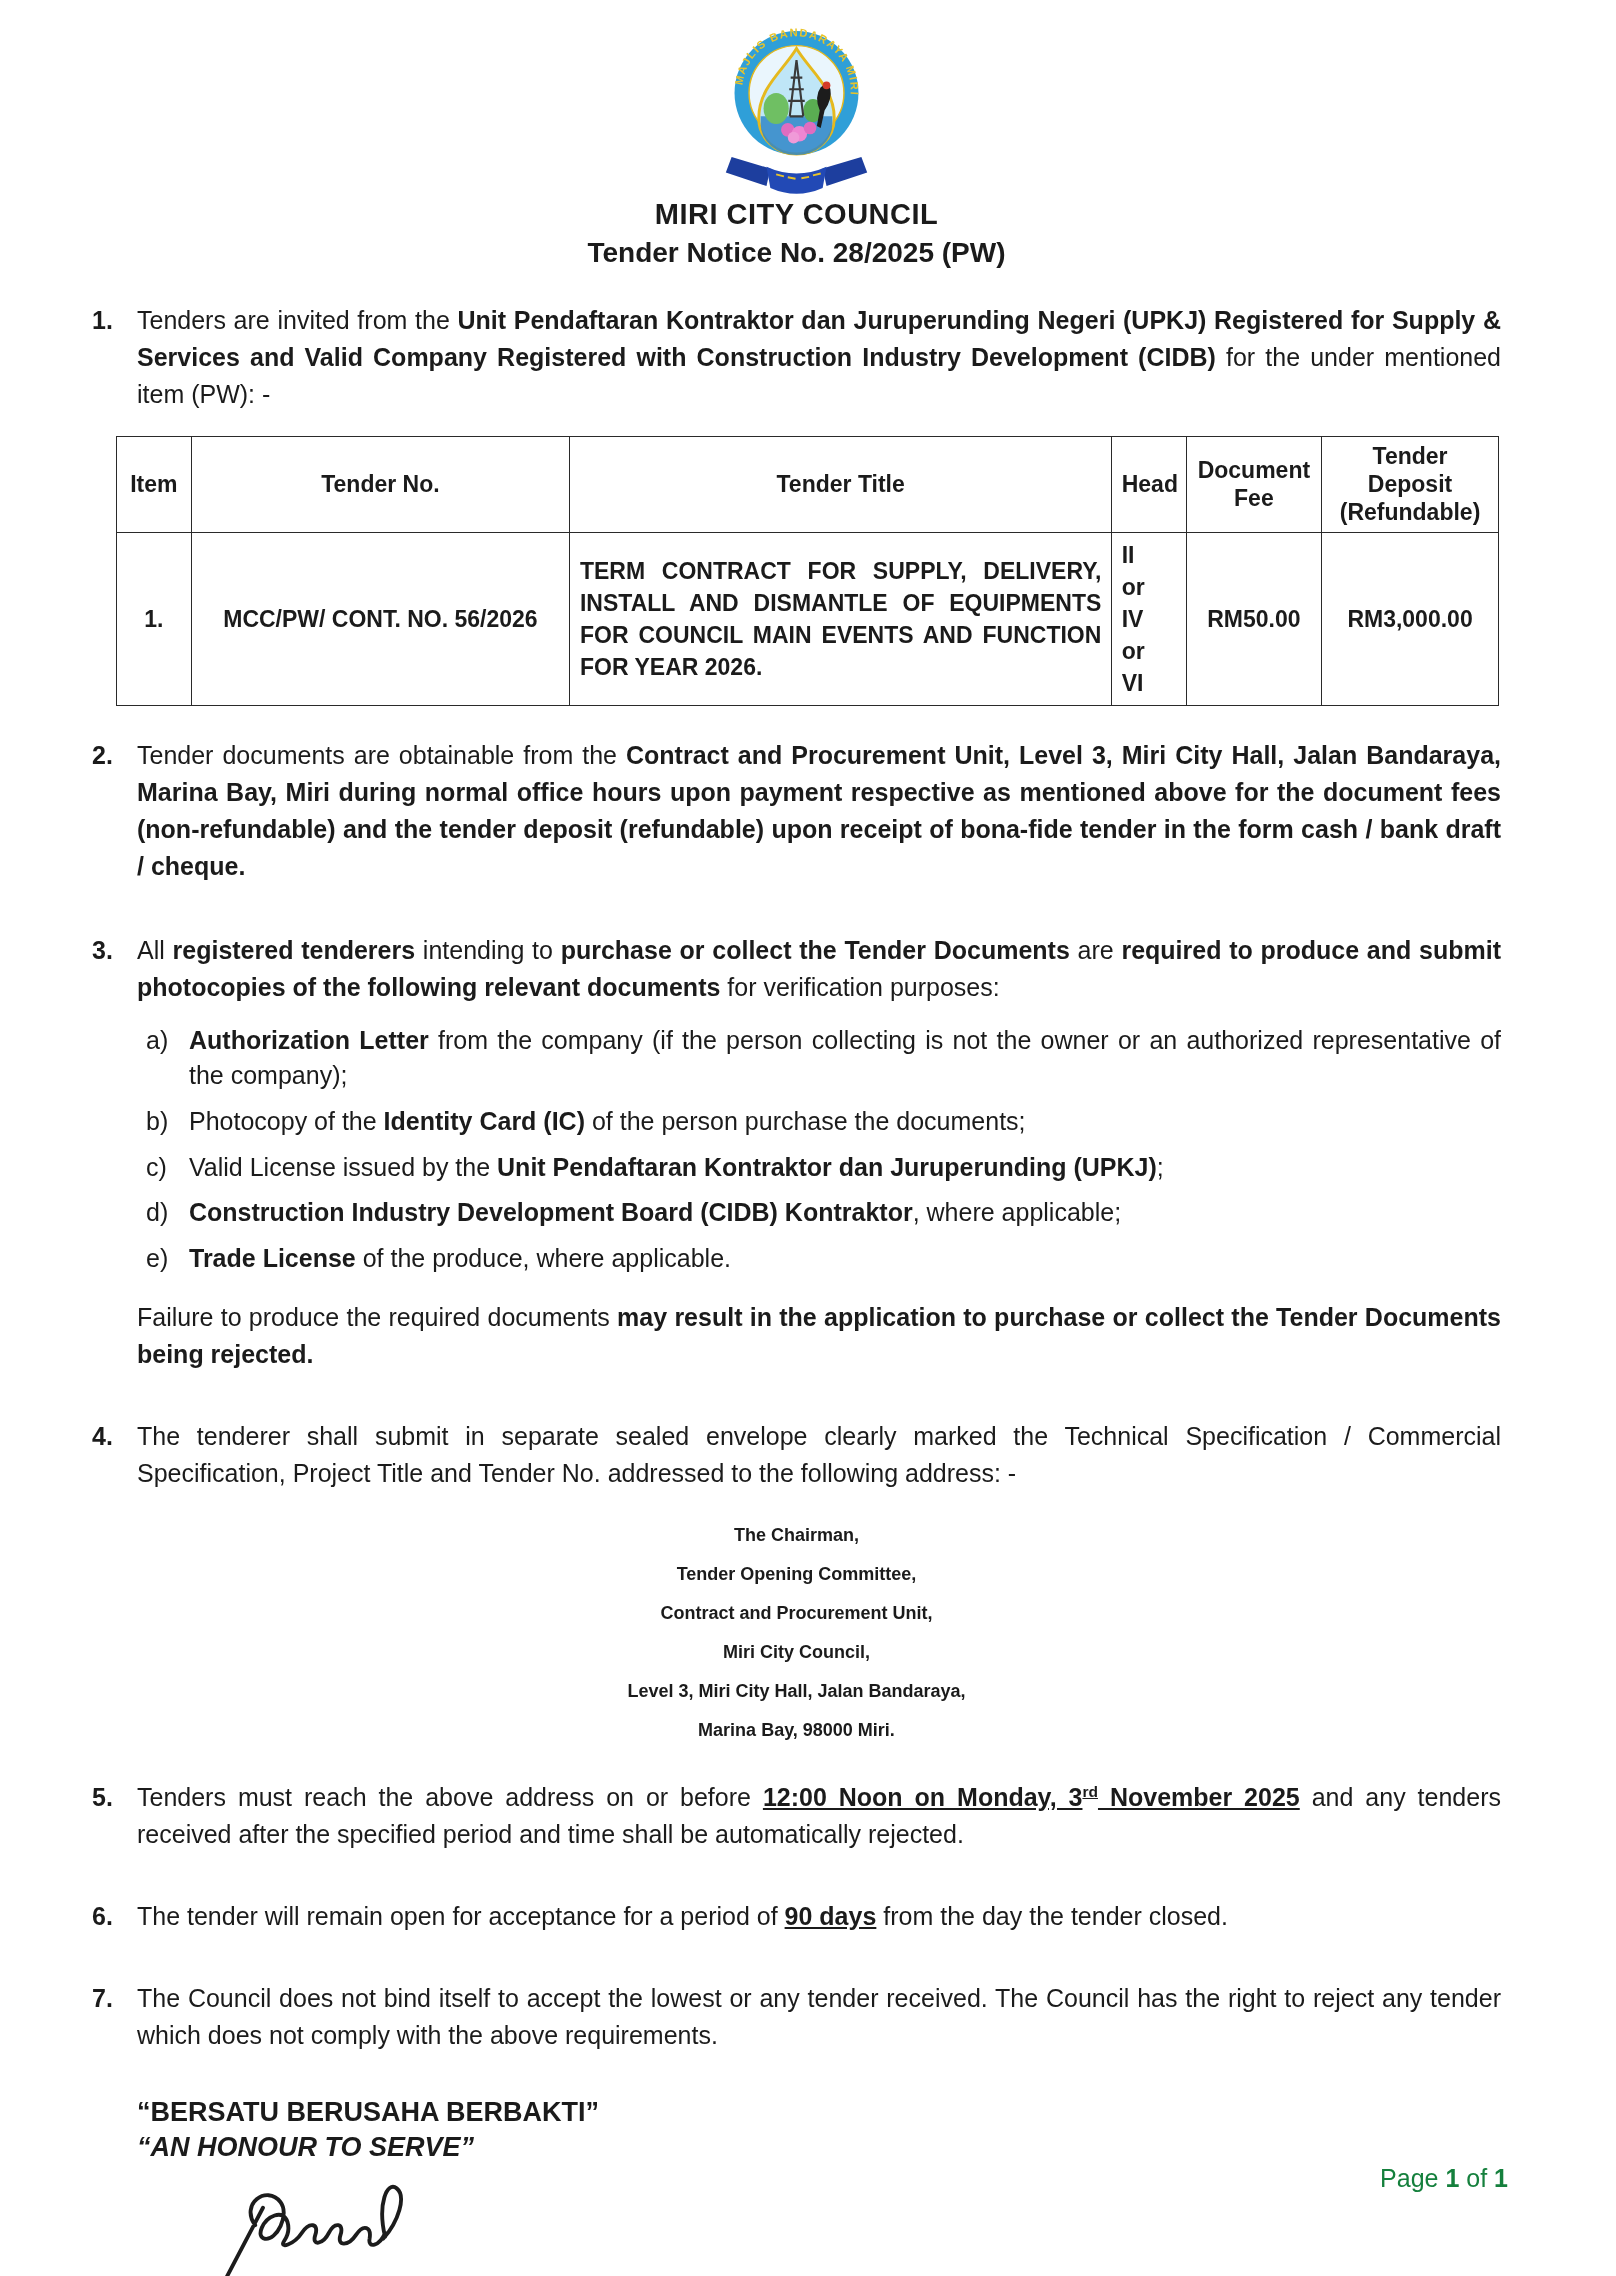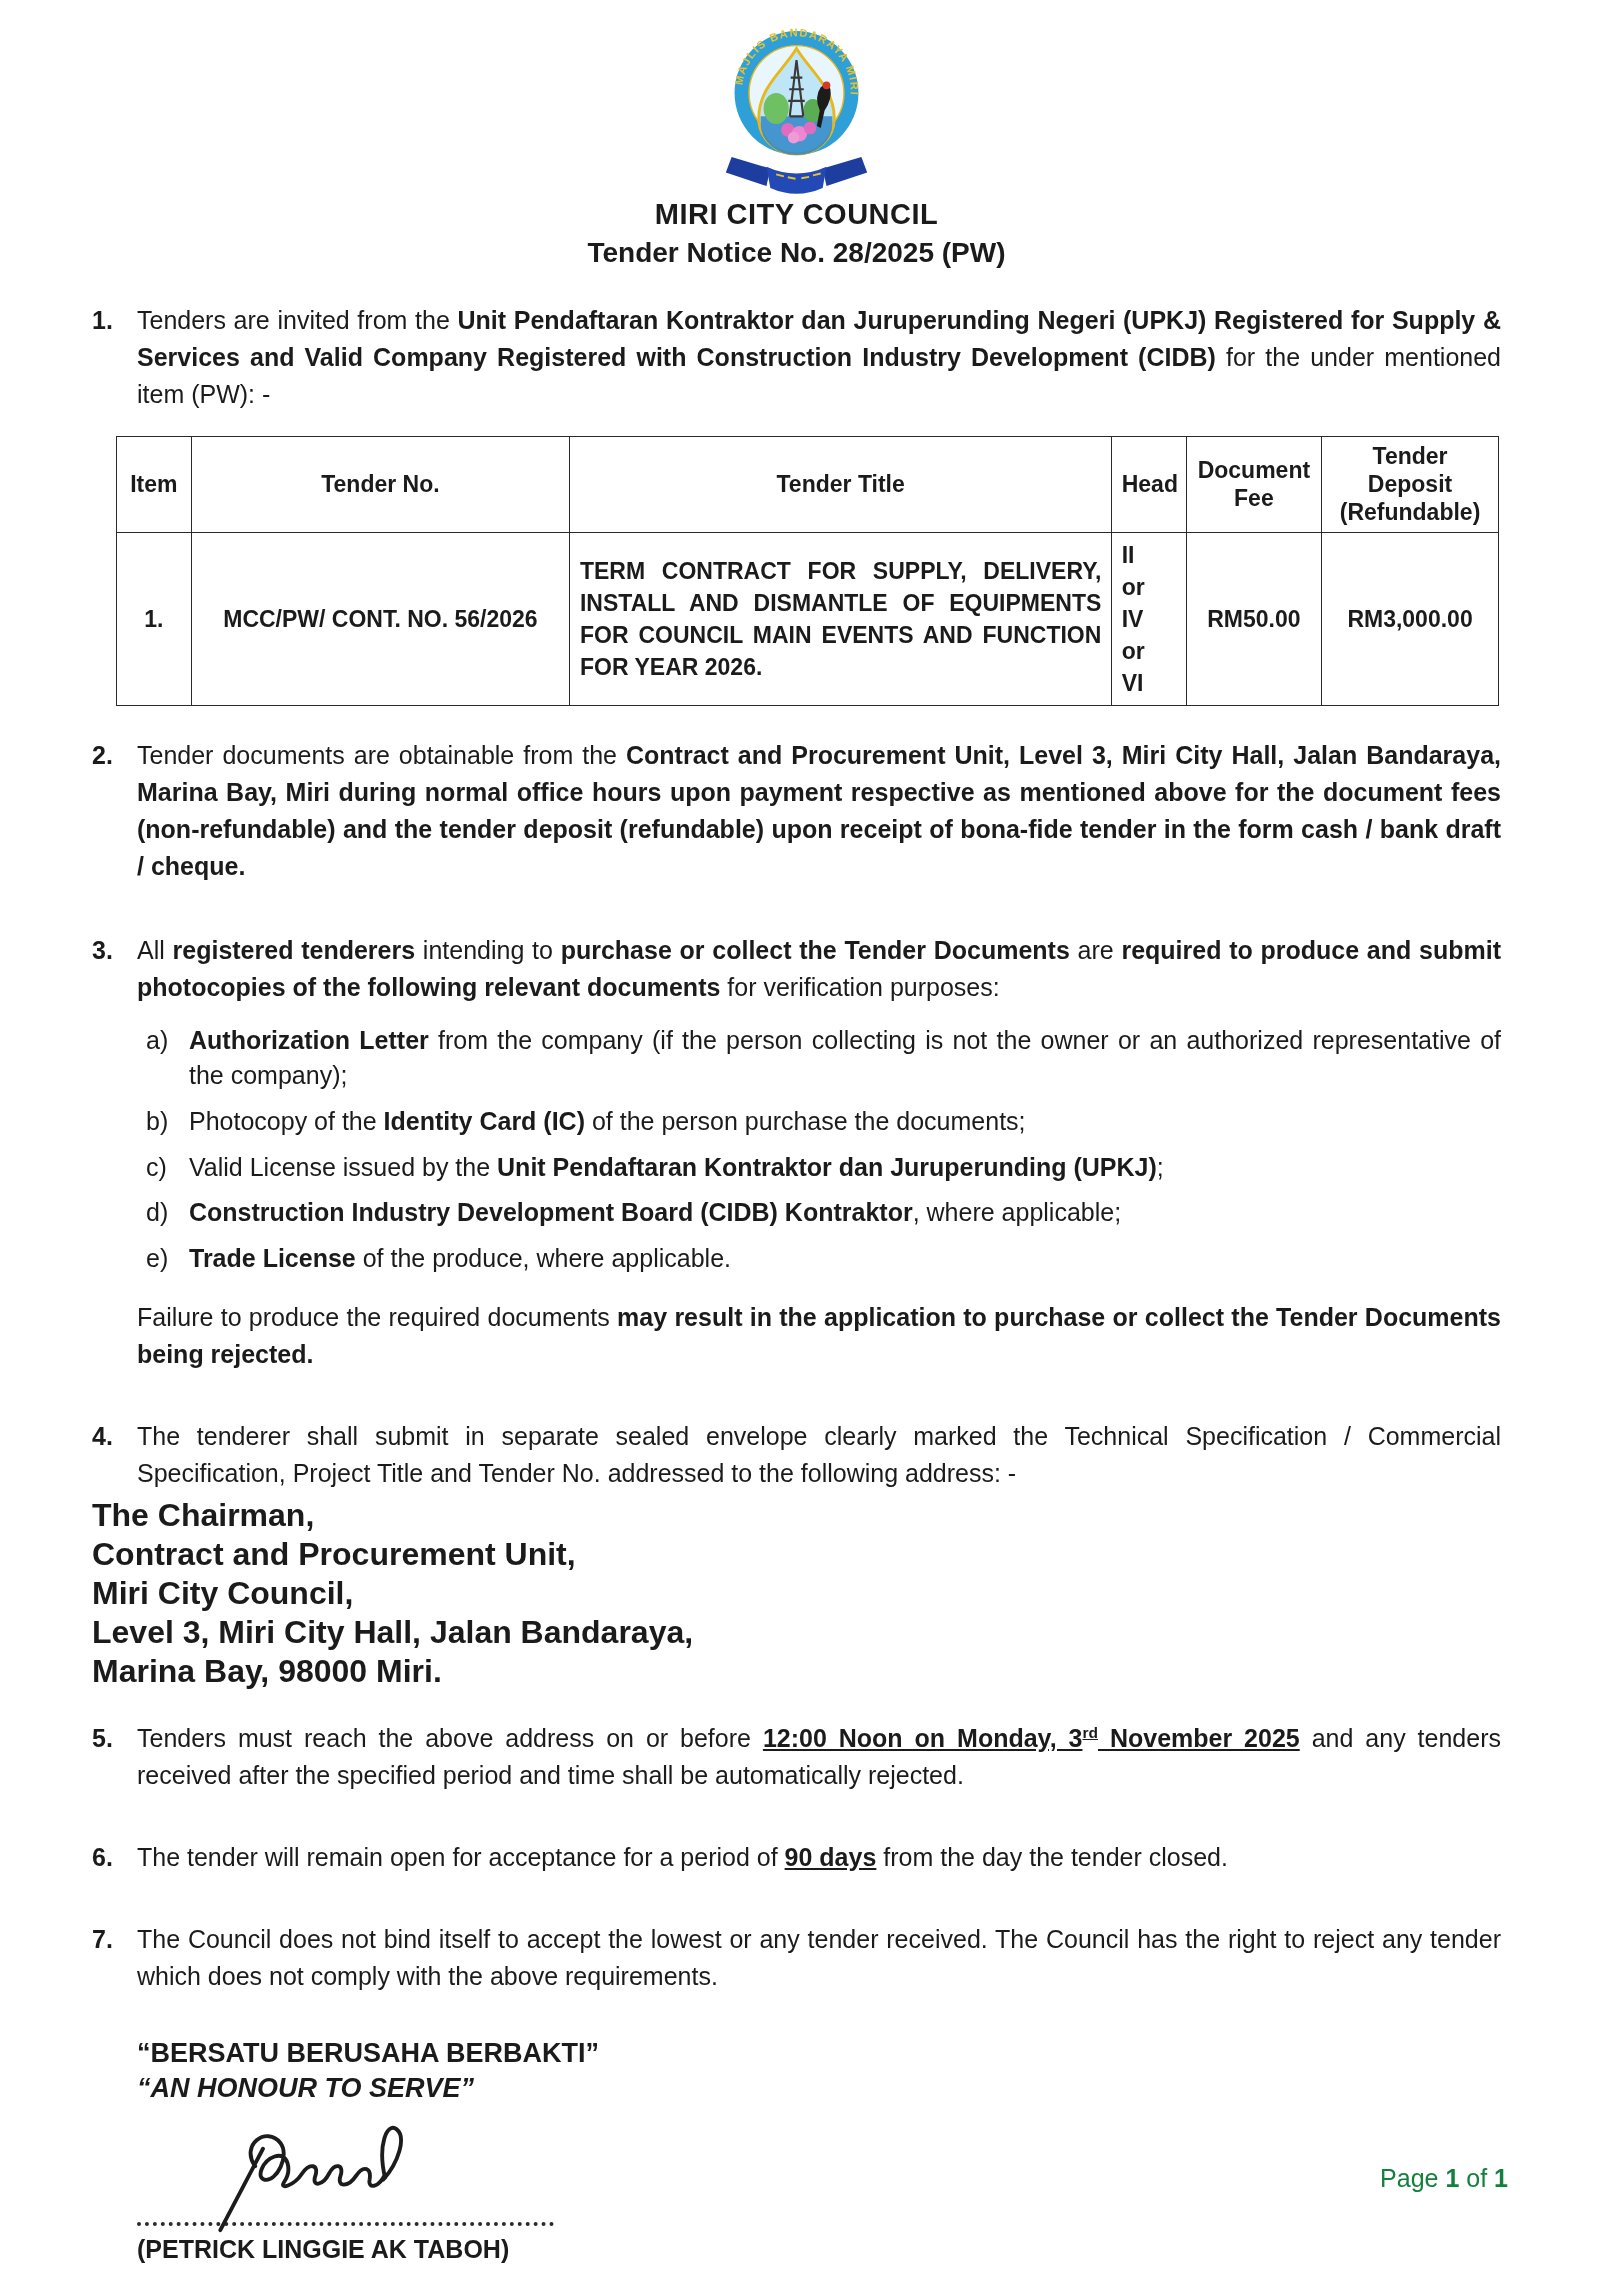--- a/index.html
+++ b/index.html
@@ -49,21 +49,21 @@
   td.c { text-align: center; }
   td.head-cell { white-space: pre-line; text-align: left; line-height: 28px; padding: 1.9px 3.9px; }
   td.title-cell { text-align: justify; font-size: 24px; }
   
   .sublist { margin: 17.5px 0 0 54px; }
   .subitem { display: flex; font-size: 25px; line-height: 35px; margin-bottom: 10.7px; }
   .subitem .letter { flex: 0 0 43px; }
   .subitem .body { flex: 1; text-align: justify; }
   .note { margin: 23px 0 0 45px; font-size: 25px; line-height: 37px; text-align: justify; }
   
-  .address { text-align: left; font-weight: bold; font-size: 32px; line-height: 39px; margin-top: 4px; }
+  .address { text-align: center; font-weight: bold; font-size: 18px; line-height: 39px; margin-top: 24px; }
   
   .motto { margin: 41px 0 0 45px; font-size: 27px; line-height: 35px; font-weight: bold; }
   .motto .line2 { font-style: italic; }
   .sig-area { margin-left: 45px; position: relative; }
   .sig-scribble { margin: 3.9px 0 0 58px; display: block; }
   .dotted-line {
     width: 417px; border-bottom: 4.9px dotted #2a2a2a; margin-top: -13.6px;
   }
   .sig-name { font-size: 25px; font-weight: bold; line-height: 35px; margin-top: 5.8px; }
   .page-num {
@@ -202,20 +202,21 @@
 
   <div class="note"><span>Failure to produce the required documents </span><span style="font-weight: bold;">may result in the application to purchase or collect the Tender Documents being rejected.</span></div>
 
   <div class="nitem mt-p4">
     <div class="num">4.</div>
     <div class="body"><span>The tenderer shall submit in separate sealed envelope clearly marked the Technical Specification / Commercial Specification, Project Title and Tender No. addressed to the following address: -</span></div>
   </div>
 
   <div class="address">
     <div>The Chairman,</div>
+    <div>Tender Opening Committee,</div>
     <div>Contract and Procurement Unit,</div>
     <div>Miri City Council,</div>
     <div>Level 3, Miri City Hall, Jalan Bandaraya,</div>
     <div>Marina Bay, 98000 Miri.</div>
   </div>
 
   <div class="nitem mt-p5">
     <div class="num">5.</div>
     <div class="body"><span>Tenders must reach the above address on or before </span><span style="font-weight: bold; text-decoration: underline;">12:00 Noon on Monday, 3</span><sup style="font-weight: bold; text-decoration: underline;">rd</sup><span style="font-weight: bold; text-decoration: underline;"> November 2025</span><span> and any tenders received after the specified period and time shall be automatically rejected.</span></div>
   </div>

